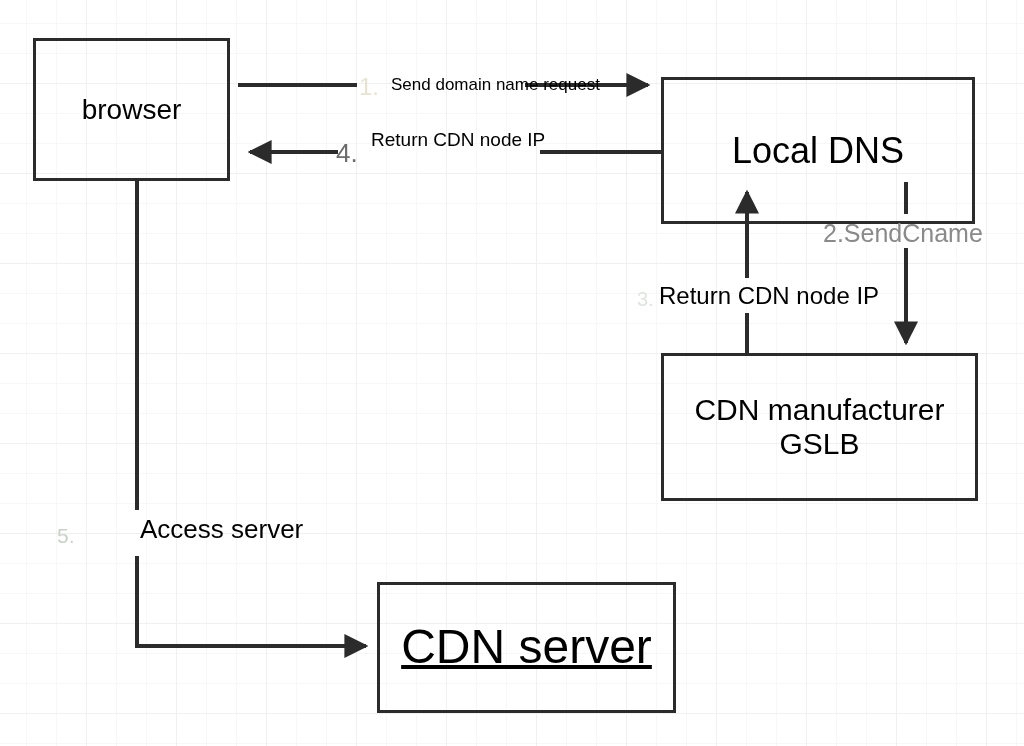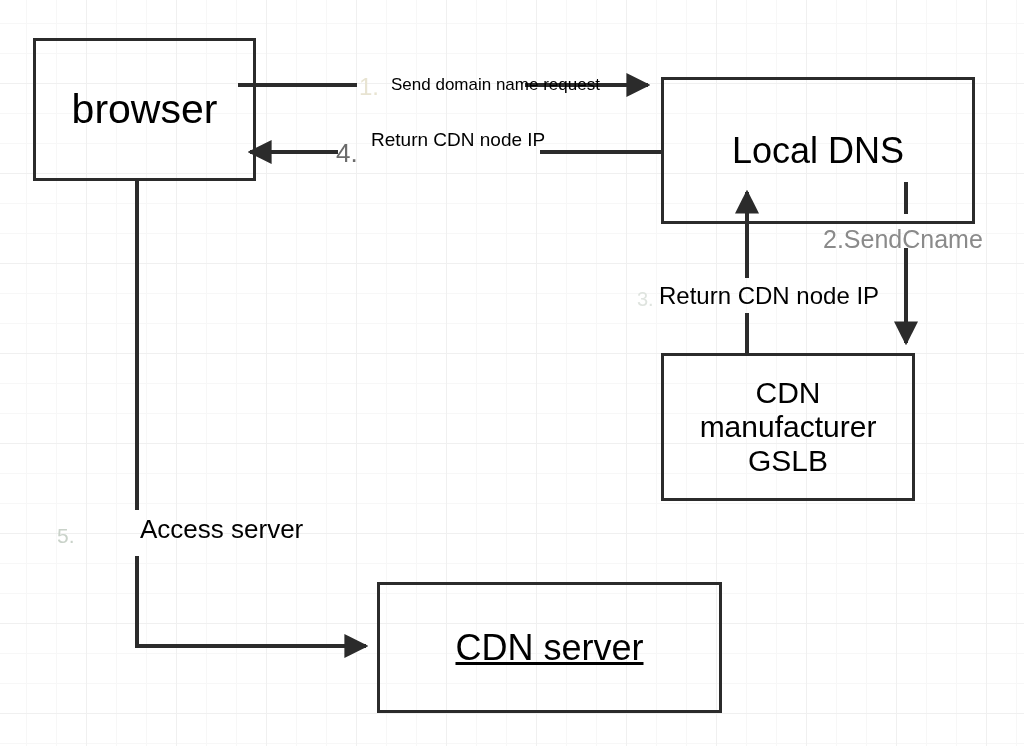--- a/index.html
+++ b/index.html
@@ -35,35 +35,35 @@
     border: 3px solid #2b2b2b;
     background: transparent;
     display: flex;
     align-items: center;
     justify-content: center;
     text-align: center;
     color: #000000;
     line-height: 1.14;
   }
   #node-browser {
-    left: 33px; top: 38px; width: 223px; height: 143px;
-    font-size: 41px;
+    left: 33px; top: 38px; width: 197px; height: 143px;
+    font-size: 28px;
   }
   #node-local-dns {
     left: 661px; top: 35px; width: 314px; height: 147px;
     font-size: 36px;
     margin-top: 42px;
   }
   #node-gslb {
-    left: 661px; top: 353px; width: 254px; height: 148px;
+    left: 661px; top: 353px; width: 317px; height: 148px;
     font-size: 30px;
   }
   #node-cdn-server {
-    left: 377px; top: 582px; width: 345px; height: 131px;
-    font-size: 36px;
+    left: 377px; top: 582px; width: 299px; height: 131px;
+    font-size: 48px;
   }
   #node-cdn-server .underlined {
     text-decoration: underline;
     text-underline-offset: 2px;
   }
   .edge-label {
     position: absolute;
     white-space: nowrap;
     color: #000000;
   }
@@ -71,21 +71,21 @@
     position: absolute;
     white-space: nowrap;
   }
   #label-send-domain {
     left: 391px; top: 59px; font-size: 17px; margin-top: 16px;
   }
   #label-return-cdn-ip-1 {
     left: 371px; top: 129px; font-size: 19px;
   }
   #label-send-cname {
-    left: 823px; top: 225px; font-size: 25px; color: #8a8a8a;
+    left: 823px; top: 219px; font-size: 25px; color: #8a8a8a;
   }
   #label-return-cdn-ip-3 {
     left: 659px; top: 282px; font-size: 24px;
   }
   #label-access-server {
     left: 140px; top: 514px; font-size: 26px;
   }
   #step-1 {
     left: 359px; top: 73px; font-size: 24px; color: #e8e4d2;
   }

